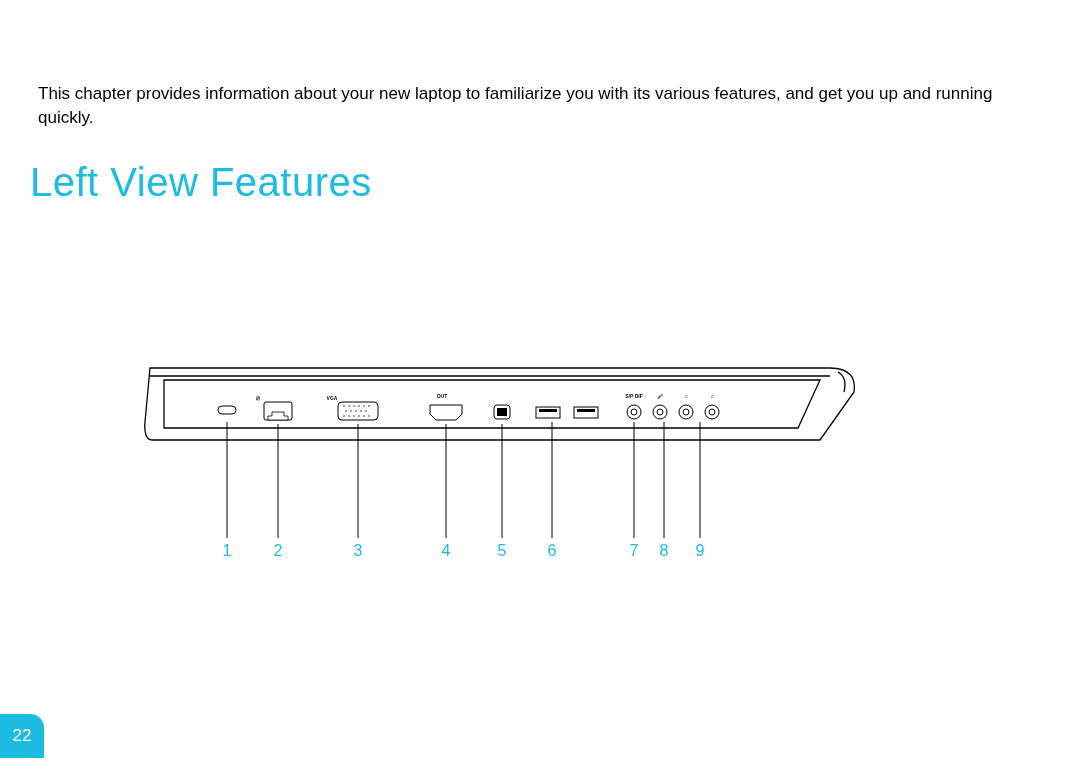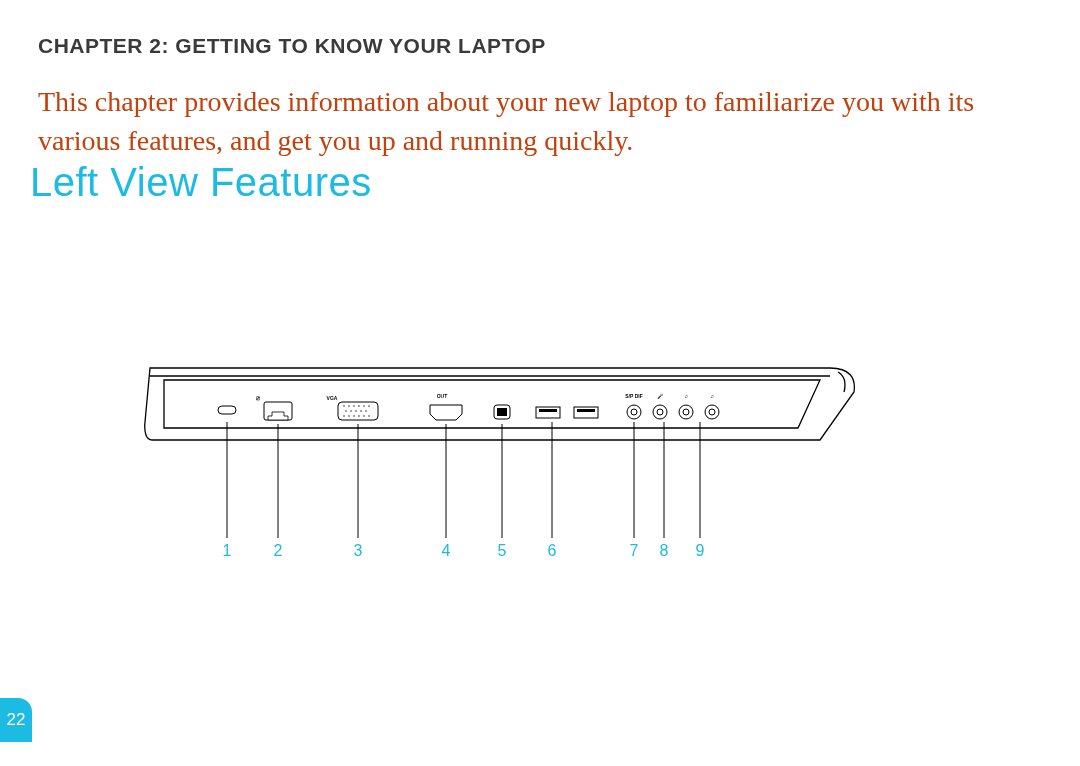--- a/index.html
+++ b/index.html
@@ -1,32 +1,31 @@
 <!DOCTYPE html>
 <html><head>
 <meta charset="utf-8">
 <style>
   * { box-sizing: border-box; margin: 0; padding: 0; }
   html, body { width: 1080px; height: 766px; background: #ffffff; font-family: "Segoe UI", Arial, sans-serif; color: #3a3a3a; }
   .page { position: relative; width: 1080px; height: 766px; }
   .chapter-header { position: absolute; left: 38px; top: 34px; font-size: 21px; font-weight: 700; letter-spacing: 0.5px; color: #3a3a3a; }
-  .intro-text { position: absolute; left: 38px; top: 82px; width: 1000px; font-size: 28px; line-height: 1.4; color: #c2410c; font-weight: 400; font-family: Liberation Serif, serif; }
+  .intro-text { position: absolute; left: 38px; top: 82px; width: 1000px; font-size: 17px; line-height: 1.4; color: #000000; font-weight: 400; }
   .section-title { position: absolute; left: 30px; top: 160px; font-size: 40px; font-weight: 400; color: #1cbbe4; letter-spacing: 0.5px; }
   .diagram-wrap { position: absolute; left: 140px; top: 350px; width: 720px; height: 210px; }
   .diagram-wrap svg { width: 100%; height: 100%; }
   .callout-label { font-family: "Segoe UI", Arial, sans-serif; font-size: 16px; font-weight: 400; fill: #1cbbe4; text-anchor: middle; }
   .port-label { font-family: Arial, sans-serif; font-size: 5px; font-weight: 700; fill: #000; text-anchor: middle; }
-  .page-num-tab { position: absolute; left: 0; bottom: 24px; width: 32px; height: 44px; background: #1cbbe4; border-top-right-radius: 14px; display: flex; align-items: center; justify-content: center; color: #fff; font-size: 17px; font-weight: 400; }
+  .page-num-tab { position: absolute; left: 0; bottom: 8px; width: 44px; height: 44px; background: #1cbbe4; border-top-right-radius: 14px; display: flex; align-items: center; justify-content: center; color: #fff; font-size: 17px; font-weight: 400; }
 </style>
 </head>
 <body>
 
 <div class="page">
 
-  <div class="chapter-header">CHAPTER 2: GETTING TO KNOW YOUR LAPTOP</div>
 
   <div class="intro-text">This chapter provides information about your new laptop to familiarize you with its various features, and get you up and running quickly.</div>
 
   <div class="section-title">Left View Features</div>
 
   <div class="diagram-wrap">
     <svg viewBox="0 0 720 210">
 
       <g stroke="#000" stroke-width="1.3" fill="#fff">
 

